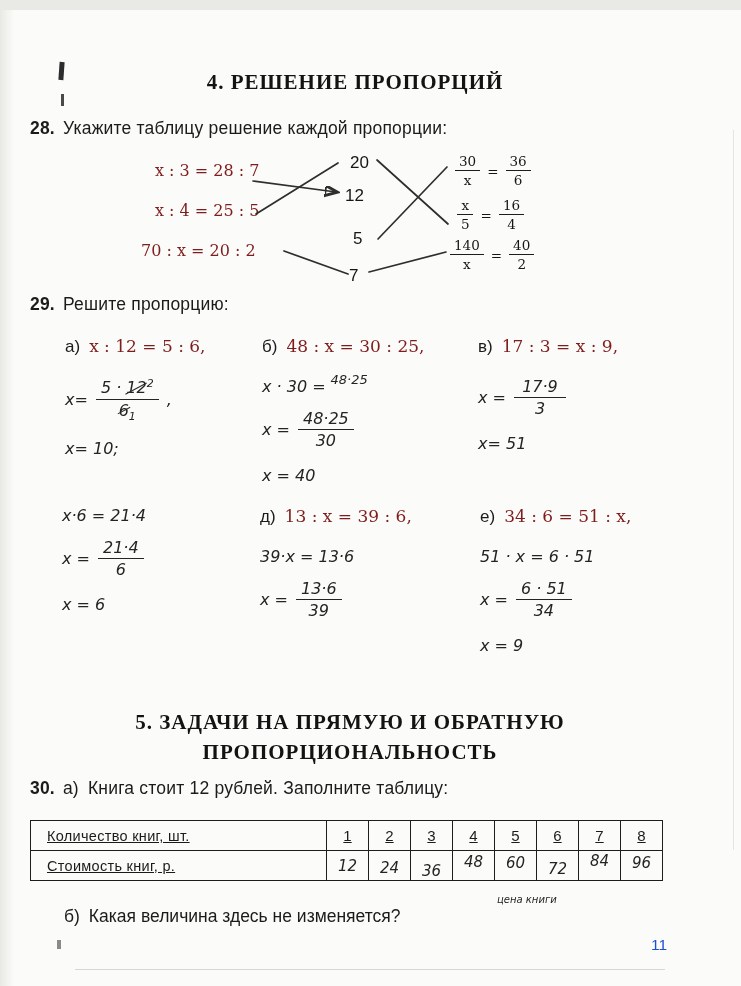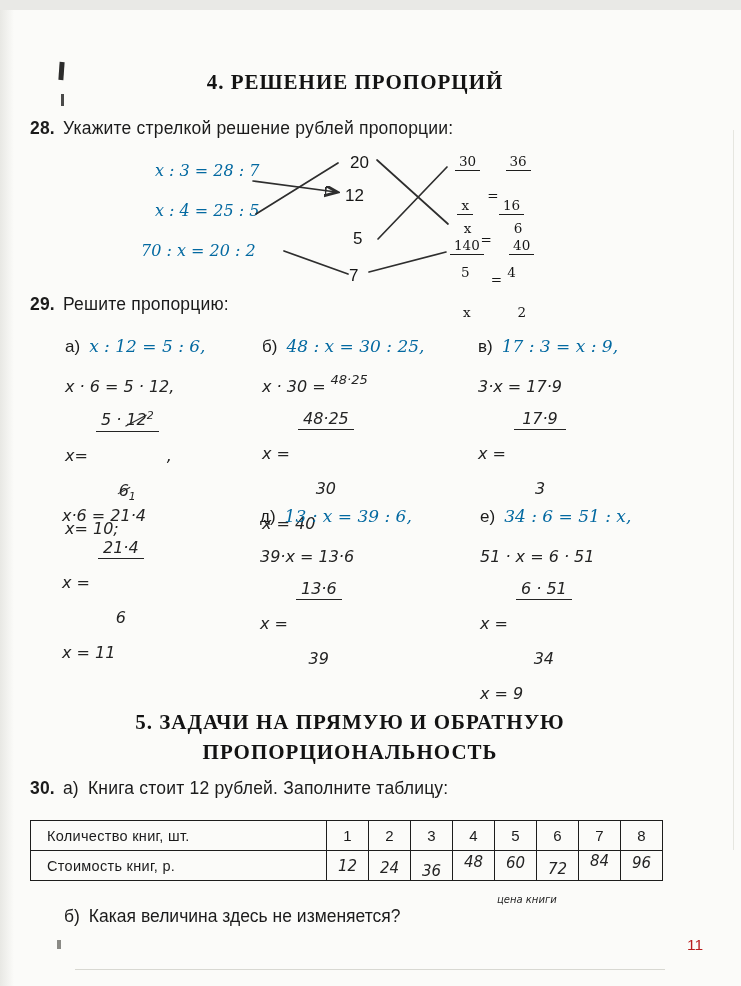--- a/index.html
+++ b/index.html
@@ -28,37 +28,37 @@
   .sec5-l2{top:730px; width:700px;}
 
   .prob-head{position:absolute; left:30px; font-size:17.5px; letter-spacing:0.2px;}
   .p28-head{top:108px;}
   .p29-head{top:284px;}
   .p30-head{top:768px;}
   .pnum{font-weight:bold; margin-right:8px;}
   .plabel{margin-right:9px;}
 
   
-  .printed-math{font-family:"DejaVu Serif", serif; font-style:italic; font-size:16px; color:#0369a1;}
+  .printed-math{font-family:"DejaVu Serif", serif; font-size:16px; color:#7f1d1d;}
   .mprop{position:absolute; white-space:nowrap;}
   .mp0{left:155px;top:151px;}
   .mp1{left:155px;top:191px;}
   .mp2{left:141px;top:231px;}
   .mnum{position:absolute; font-size:17px; color:#161616;}
   .n0{left:350px;top:143px;}
   .n1{left:345px;top:176px;}
   .n2{left:353px;top:219px;}
   .n3{left:349px;top:256px;}
 
   .mfrac{position:absolute; display:flex; align-items:center; gap:7px;
     font-family:"DejaVu Serif", serif; font-size:13.5px; color:#161616;}
   .f0{left:455px;top:143px;}
   .f1{left:457px;top:187px;}
   .f2{left:450px;top:227px;}
-  .frac{display:inline-flex; flex-direction:column; align-items:center; text-align:center; vertical-align:middle;gap:48px;}
+  .frac{display:inline-flex; flex-direction:column; align-items:center; text-align:center; vertical-align:middle;}
   .frac .fn{display:block; padding:0 4px 1px; border-bottom:1px solid #1d1d1d; line-height:1.2;}
   .frac .fd{display:block; padding:1px 4px 0; line-height:1.2;}
 
   .ink{position:absolute; left:0; top:0; pointer-events:none;}
   .ink path{stroke:#2e2e2e; stroke-width:1.7; fill:none; stroke-linecap:round;}
 
   
   .p29-part{position:absolute;}
   .part-a{left:65px;top:326px;width:195px;}
   .part-b{left:262px;top:326px;width:212px;}
@@ -75,46 +75,46 @@
   .hwf .fn{border-bottom:1.4px solid #242424; padding:0 5px 1px;}
   .hwf.wide .fn{min-width:52px;}
   .raised{font-size:13px; position:relative; top:-8px; margin-left:5px;}
   .cancel{position:relative; display:inline-block;}
   .cancel::after{content:""; position:absolute; left:-2px; right:-2px; top:48%;
     border-top:1.3px solid #2a2a2a; transform:rotate(-28deg);}
   .hwf sup{font-size:11px;}
   .hwf sub{font-size:11px;}
 
   
-  .books-table{position:absolute; left:30px; top:810px; border-collapse:collapse; table-layout:fixed;}
+  .books-table{position:absolute; left:30px; top:810px; border-collapse:collapse; table-layout:fixed;text-decoration:underline;}
   .books-table td{border:1.6px solid #1d1d1d; height:30px; font-size:15px; text-align:center; overflow:hidden;}
   .books-table td.tlabel{text-align:left; padding-left:16px; font-size:14.5px; letter-spacing:0.3px;}
   .books-table .hw{display:inline-block; font-size:15px;}
 
   .p30b-line{position:absolute; left:64px; top:896px; font-size:17.5px;}
   .b-answer{position:absolute; left:497px; top:884px; font-size:10px;}
 
-  .page-number{position:absolute; left:687px; top:926px; font-size:15.5px; color:#b91c1c;}
+  .page-number{position:absolute; left:651px; top:926px; font-size:15.5px; color:#1d4ed8;}
 </style>
 </head>
 <body>
 
 <div class="page">
 
   <div class="edge-left"></div>
   <div class="art art1"></div>
   <div class="art art2"></div>
   <div class="art art3"></div>
   <div class="art art4"></div>
   <div class="art art5"></div>
 
   <div class="sec-title sec4-title">4. РЕШЕНИЕ ПРОПОРЦИЙ</div>
 
   <div class="prob-head p28-head">
-    <span class="pnum">28.</span><span>Укажите стрелкой решение рублей пропорции:</span>
+    <span class="pnum">28.</span><span>Укажите таблицу решение каждой пропорции:</span>
   </div>
 
   <div class="mprop mp0 printed-math">x : 3 = 28 : 7</div>
   <div class="mprop mp1 printed-math">x : 4 = 25 : 5</div>
   <div class="mprop mp2 printed-math">70 : x = 20 : 2</div>
 
   <div class="mnum n0">20</div>
   <div class="mnum n1">12</div>
   <div class="mnum n2">5</div>
   <div class="mnum n3">7</div>
@@ -168,21 +168,20 @@
   </svg>
 
   <div class="prob-head p29-head">
     <span class="pnum">29.</span><span>Решите пропорцию:</span>
   </div>
 
   <div class="p29-part part-a">
     <div class="eqline">
       <span class="plabel">а)</span><span class="printed-math">x : 12 = 5 : 6,</span>
     </div>
-    <div class="hw wline">x · 6 = 5 · 12,</div>
     <div class="hw fracline">
       <span>x=</span>
       <span class="frac hwf">
         <span class="fn"><span>5 · </span><span class="cancel">12</span><sup>2</sup></span>
         <span class="fd"><span class="cancel">6</span><sub>1</sub></span>
       </span>
       <span>,</span>
     </div>
     <div class="hw wline">x= 10;</div>
   </div>
@@ -201,40 +200,40 @@
         <span class="fd">30</span>
       </span>
     </div>
     <div class="hw wline">x = 40</div>
   </div>
 
   <div class="p29-part part-c">
     <div class="eqline">
       <span class="plabel">в)</span><span class="printed-math">17 : 3 = x : 9,</span>
     </div>
-    <div class="hw wline">3·x = 17·9</div>
     <div class="hw fracline">
       <span>x =</span>
       <span class="frac hwf wide">
         <span class="fn">17·9</span>
         <span class="fd">3</span>
       </span>
     </div>
+    <div class="hw wline">x= 51</div>
   </div>
 
   <div class="p29-part part-g">
     <div class="hw wline">x·6 = 21·4</div>
     <div class="hw fracline">
       <span>x =</span>
       <span class="frac hwf">
         <span class="fn">21·4</span>
         <span class="fd">6</span>
       </span>
     </div>
-    <div class="hw wline">x = 11</div>
+    <div class="hw wline">x = 6</div>
   </div>
 
   <div class="p29-part part-d">
     <div class="eqline">
       <span class="plabel">д)</span><span class="printed-math">13 : x = 39 : 6,</span>
     </div>
     <div class="hw wline">39·x = 13·6</div>
     <div class="hw fracline">
       <span>x =</span>
       <span class="frac hwf">

